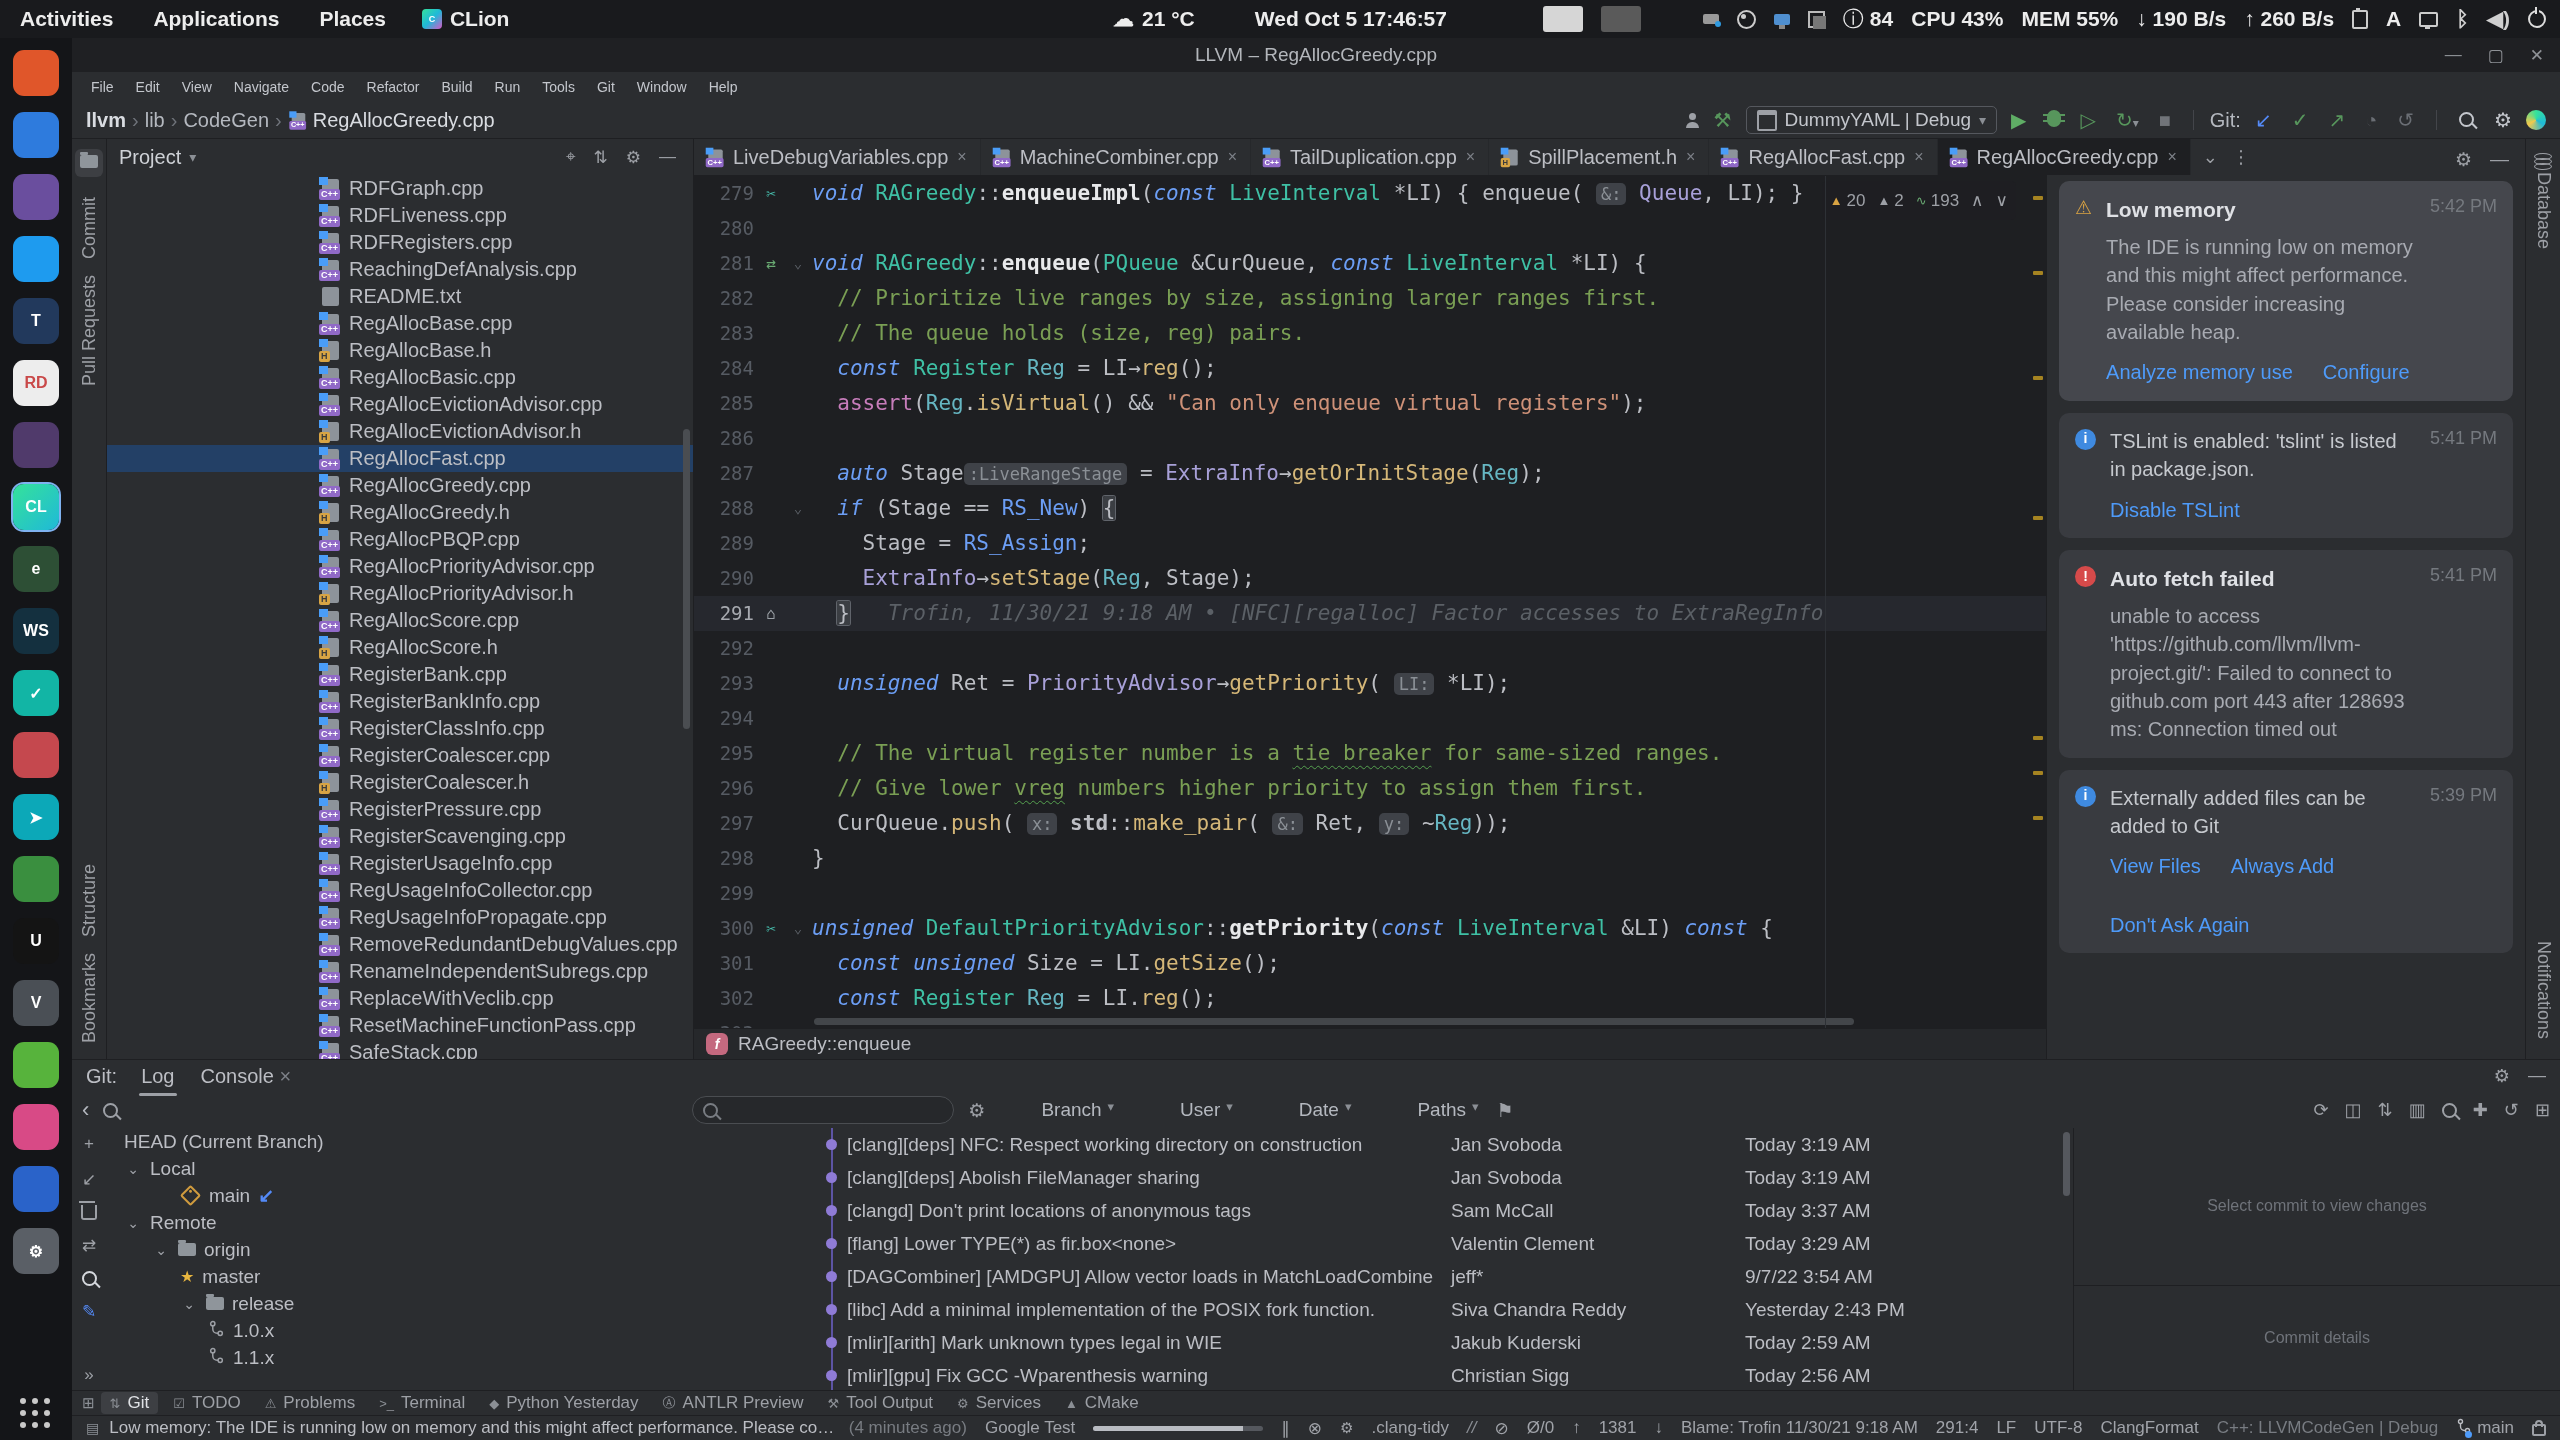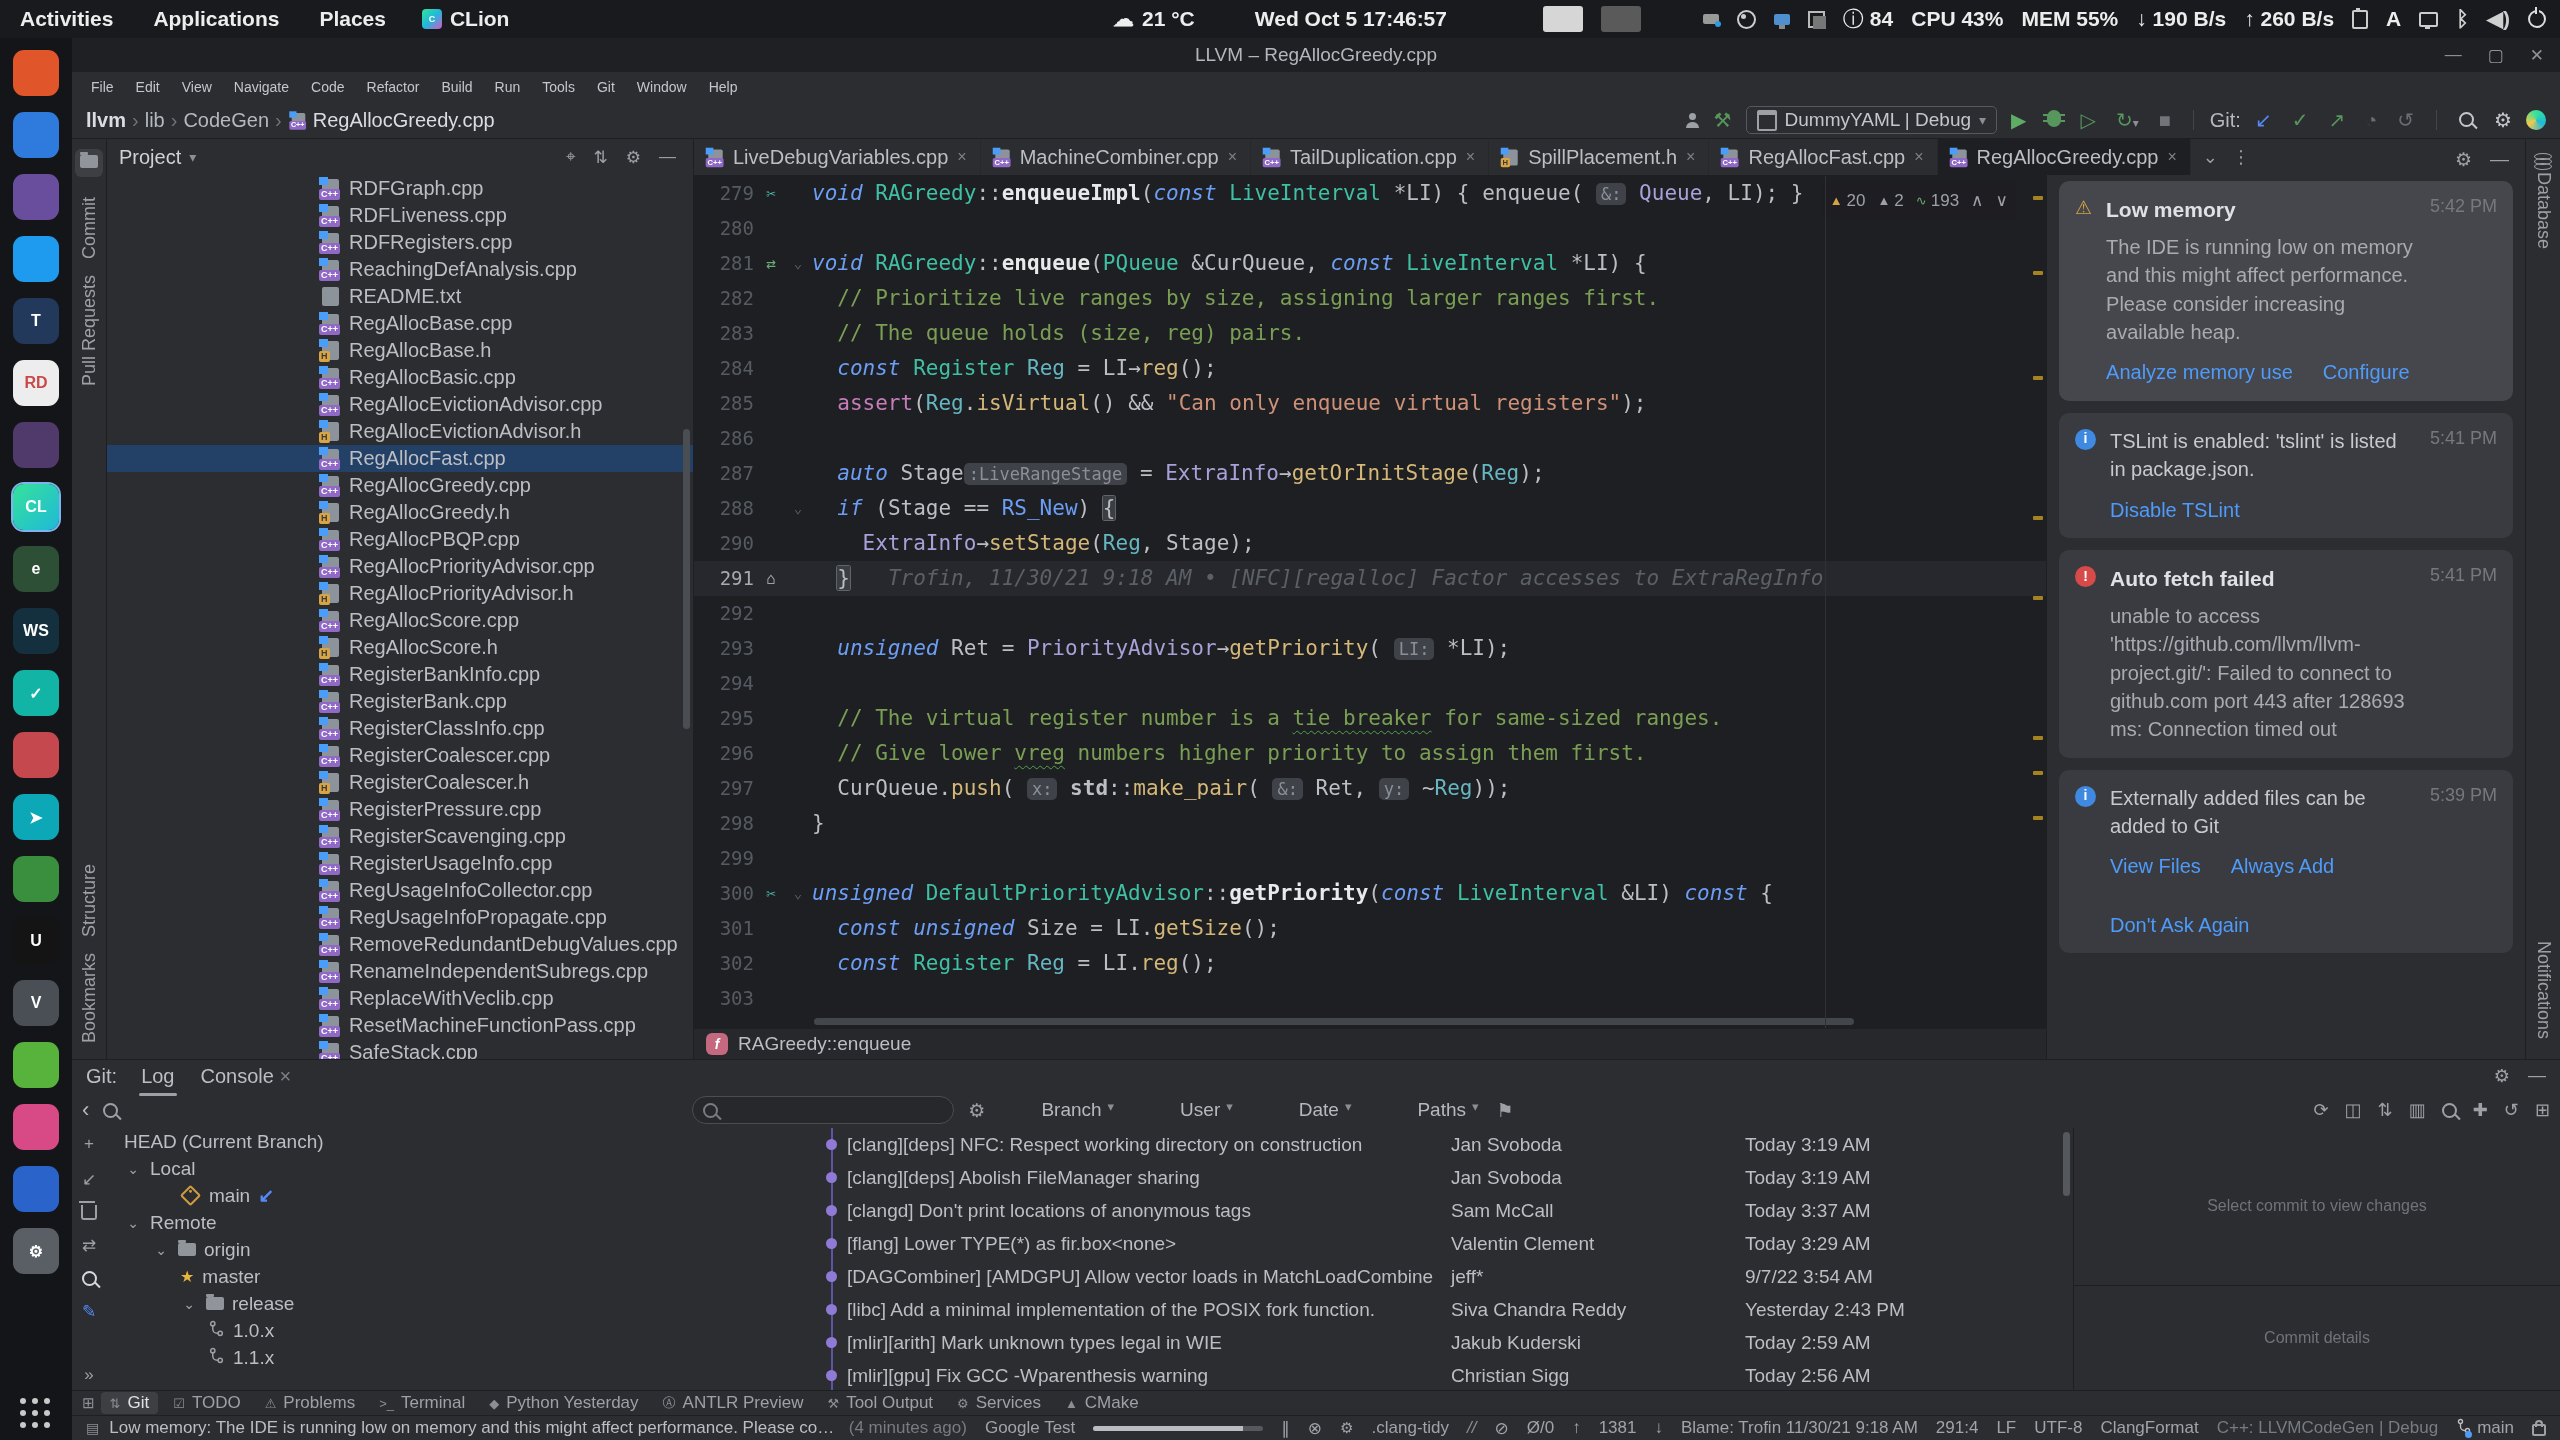--- a/index.html
+++ b/index.html
@@ -444,25 +444,25 @@
           <div class="trow">
             <span class="fi cpp"></span>
             <span>RegAllocScore.cpp</span>
           </div>
           <div class="trow">
             <span class="fi h"></span>
             <span>RegAllocScore.h</span>
           </div>
           <div class="trow">
             <span class="fi cpp"></span>
+            <span>RegisterBank.cpp</span>
+          </div>
+          <div class="trow">
+            <span class="fi cpp"></span>
             <span>RegisterBankInfo.cpp</span>
-          </div>
-          <div class="trow">
-            <span class="fi cpp"></span>
-            <span>RegisterBank.cpp</span>
           </div>
           <div class="trow">
             <span class="fi cpp"></span>
             <span>RegisterClassInfo.cpp</span>
           </div>
           <div class="trow">
             <span class="fi cpp"></span>
             <span>RegisterCoalescer.cpp</span>
           </div>
           <div class="trow">
@@ -582,20 +582,21 @@
       <div class="line"><span class="gut"><span class="gnum">279</span><span class="gico" style="color: rgb(69, 184, 168);">✂</span><span class="gfold"></span></span><span class="codeln"><span class="sg-k">void</span><span class="sg-w"> </span><span class="sg-t">RAGreedy</span><span class="sg-w">::</span><span class="sg-d">enqueueImpl</span><span class="sg-w">(</span><span class="sg-k">const</span><span class="sg-w"> </span><span class="sg-t">LiveInterval</span><span class="sg-w"> *LI) { enqueue( </span><span class="sg-h">&amp;:</span><span class="sg-w"> </span><span class="sg-v">Queue</span><span class="sg-w">, LI); }</span></span></div>
           <div class="line"><span class="gut"><span class="gnum">280</span><span class="gico"></span><span class="gfold"></span></span><span class="codeln"></span></div>
           <div class="line"><span class="gut"><span class="gnum">281</span><span class="gico" style="color: rgb(106, 171, 115);">⇄</span><span class="gfold">⌄</span></span><span class="codeln"><span class="sg-k">void</span><span class="sg-w"> </span><span class="sg-t">RAGreedy</span><span class="sg-w">::</span><span class="sg-d">enqueue</span><span class="sg-w">(</span><span class="sg-t">PQueue</span><span class="sg-w"> &amp;CurQueue, </span><span class="sg-k">const</span><span class="sg-w"> </span><span class="sg-t">LiveInterval</span><span class="sg-w"> *LI) {</span></span></div>
           <div class="line"><span class="gut"><span class="gnum">282</span><span class="gico"></span><span class="gfold"></span></span><span class="codeln"><span class="sg-c">  // Prioritize live ranges by size, assigning larger ranges first.</span></span></div>
           <div class="line"><span class="gut"><span class="gnum">283</span><span class="gico"></span><span class="gfold"></span></span><span class="codeln"><span class="sg-c">  // The queue holds (size, reg) pairs.</span></span></div>
           <div class="line"><span class="gut"><span class="gnum">284</span><span class="gico"></span><span class="gfold"></span></span><span class="codeln"><span class="sg-w">  </span><span class="sg-k">const</span><span class="sg-w"> </span><span class="sg-t">Register</span><span class="sg-w"> </span><span class="sg-r">Reg</span><span class="sg-w"> = LI→</span><span class="sg-f">reg</span><span class="sg-w">();</span></span></div>
           <div class="line"><span class="gut"><span class="gnum">285</span><span class="gico"></span><span class="gfold"></span></span><span class="codeln"><span class="sg-w">  </span><span class="sg-m">assert</span><span class="sg-w">(</span><span class="sg-r">Reg</span><span class="sg-w">.</span><span class="sg-f">isVirtual</span><span class="sg-w">() &amp;&amp; </span><span class="sg-s">"Can only enqueue virtual registers"</span><span class="sg-w">);</span></span></div>
           <div class="line"><span class="gut"><span class="gnum">286</span><span class="gico"></span><span class="gfold"></span></span><span class="codeln"></span></div>
           <div class="line"><span class="gut"><span class="gnum">287</span><span class="gico"></span><span class="gfold"></span></span><span class="codeln"><span class="sg-w">  </span><span class="sg-k">auto</span><span class="sg-w"> Stage</span><span class="sg-h">:LiveRangeStage</span><span class="sg-w"> = </span><span class="sg-v">ExtraInfo</span><span class="sg-w">→</span><span class="sg-f">getOrInitStage</span><span class="sg-w">(</span><span class="sg-r">Reg</span><span class="sg-w">);</span></span></div>
           <div class="line"><span class="gut"><span class="gnum">288</span><span class="gico"></span><span class="gfold">⌄</span></span><span class="codeln"><span class="sg-w">  </span><span class="sg-k">if</span><span class="sg-w"> (Stage == </span><span class="sg-e">RS_New</span><span class="sg-w">) </span><span class="sg-bb">{</span></span></div>
+          <div class="line"><span class="gut"><span class="gnum">289</span><span class="gico"></span><span class="gfold"></span></span><span class="codeln"><span class="sg-w">    Stage = </span><span class="sg-e">RS_Assign</span><span class="sg-w">;</span></span></div>
           <div class="line"><span class="gut"><span class="gnum">290</span><span class="gico"></span><span class="gfold"></span></span><span class="codeln"><span class="sg-w">    </span><span class="sg-v">ExtraInfo</span><span class="sg-w">→</span><span class="sg-f">setStage</span><span class="sg-w">(</span><span class="sg-r">Reg</span><span class="sg-w">, Stage);</span></span></div>
           <div class="line cur"><span class="gut"><span class="gnum">291</span><span class="gico" style="color: rgb(154, 160, 166);">⌂</span><span class="gfold"></span></span><span class="codeln"><span class="sg-w">  </span><span class="sg-bb">}</span><span class="sg-b">   Trofin, 11/30/21 9:18 AM • [NFC][regalloc] Factor accesses to ExtraRegInfo</span></span></div>
           <div class="line"><span class="gut"><span class="gnum">292</span><span class="gico"></span><span class="gfold"></span></span><span class="codeln"></span></div>
           <div class="line"><span class="gut"><span class="gnum">293</span><span class="gico"></span><span class="gfold"></span></span><span class="codeln"><span class="sg-w">  </span><span class="sg-k">unsigned</span><span class="sg-w"> Ret = </span><span class="sg-v">PriorityAdvisor</span><span class="sg-w">→</span><span class="sg-f">getPriority</span><span class="sg-w">( </span><span class="sg-h">LI:</span><span class="sg-w"> *LI);</span></span></div>
           <div class="line"><span class="gut"><span class="gnum">294</span><span class="gico"></span><span class="gfold"></span></span><span class="codeln"></span></div>
           <div class="line"><span class="gut"><span class="gnum">295</span><span class="gico"></span><span class="gfold"></span></span><span class="codeln"><span class="sg-c">  // The virtual register number is a </span><span class="sg-c sg-cq">tie breaker</span><span class="sg-c"> for same-sized ranges.</span></span></div>
           <div class="line"><span class="gut"><span class="gnum">296</span><span class="gico"></span><span class="gfold"></span></span><span class="codeln"><span class="sg-c">  // Give lower </span><span class="sg-c sg-cq">vreg</span><span class="sg-c"> numbers higher priority to assign them first.</span></span></div>
           <div class="line"><span class="gut"><span class="gnum">297</span><span class="gico"></span><span class="gfold"></span></span><span class="codeln"><span class="sg-w">  CurQueue.</span><span class="sg-f">push</span><span class="sg-w">( </span><span class="sg-h">x:</span><span class="sg-w"> </span><span class="sg-sb">std</span><span class="sg-w">::</span><span class="sg-f">make_pair</span><span class="sg-w">( </span><span class="sg-h">&amp;:</span><span class="sg-w"> Ret, </span><span class="sg-h">y:</span><span class="sg-w"> ~</span><span class="sg-r">Reg</span><span class="sg-w">));</span></span></div>
           <div class="line"><span class="gut"><span class="gnum">298</span><span class="gico"></span><span class="gfold"></span></span><span class="codeln"><span class="sg-w">}</span></span></div>
           <div class="line"><span class="gut"><span class="gnum">299</span><span class="gico"></span><span class="gfold"></span></span><span class="codeln"></span></div>

